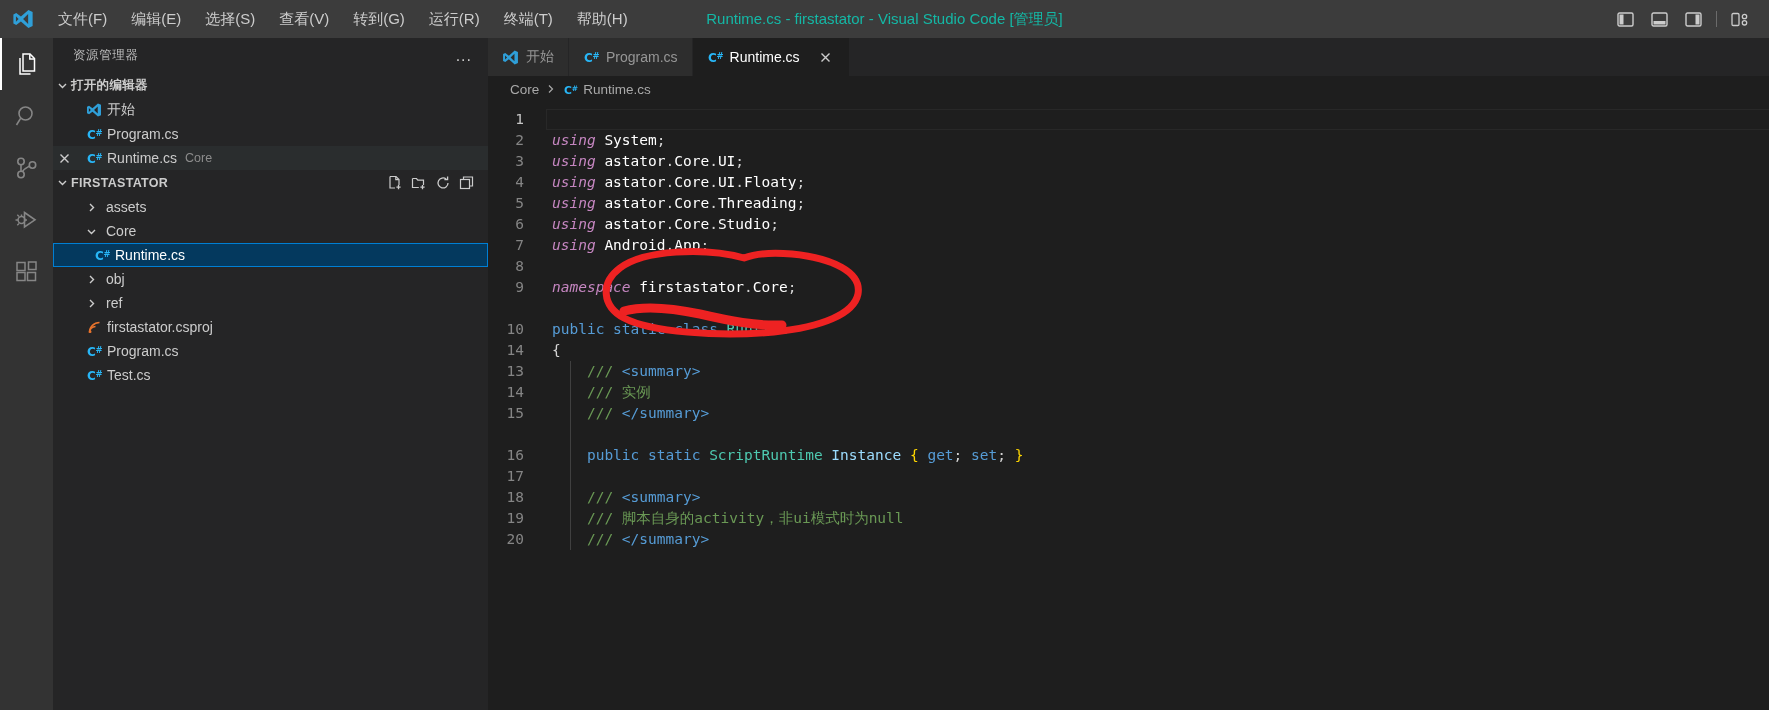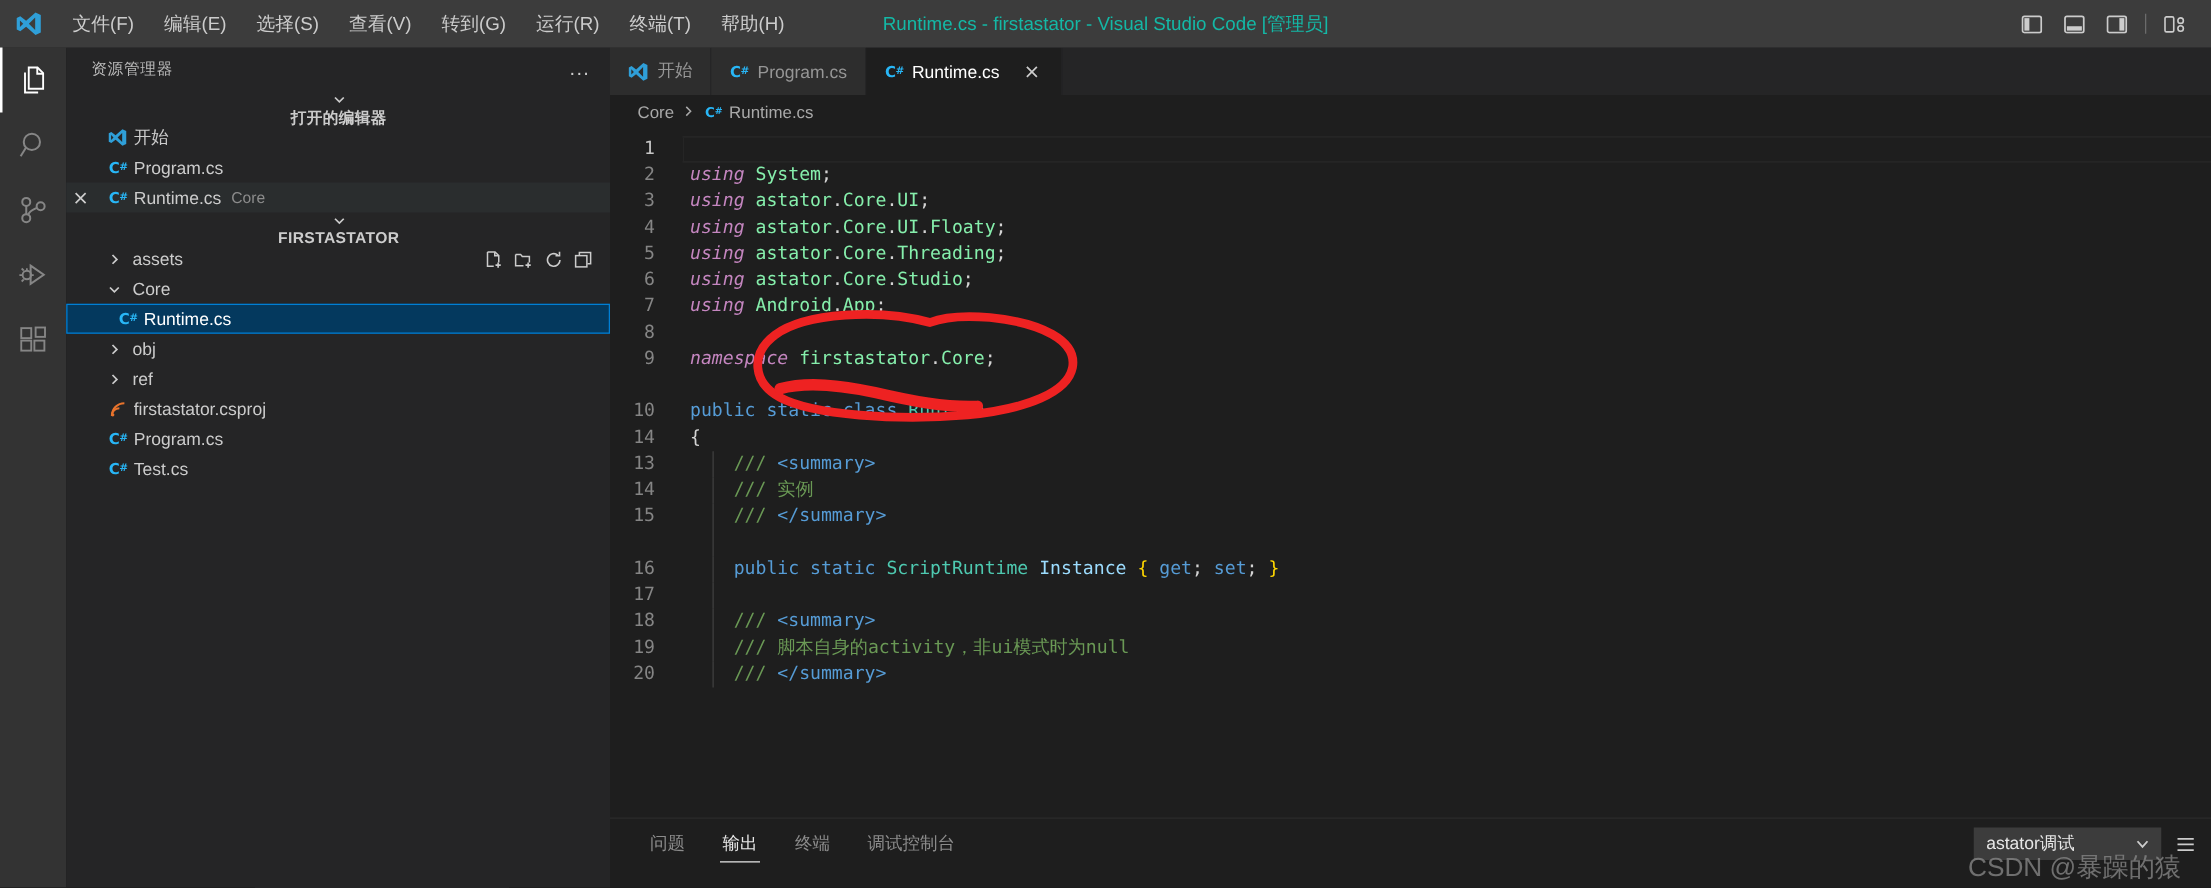--- a/index.html
+++ b/index.html
@@ -62,21 +62,21 @@
     color:#cccccc; min-height:0;
   }
   .sb-title {
     height:35px; display:flex; align-items:center; padding:0 8px 0 20px;
     font-size:12.5px; letter-spacing:.6px; color:#bbbbbb; flex:0 0 35px;
   }
   .sb-title .dots { margin-left:auto; font-size:16px; color:#cccccc; letter-spacing:1px; padding:0 8px; cursor:default; }
 
   .section-header {
     height:25px; display:flex; align-items:center; font-size:12.5px; font-weight:bold;
-    color:#cccccc; padding-left:1px; letter-spacing:.3px; cursor:default;flex-direction:column;
+    color:#cccccc; padding-left:1px; letter-spacing:.3px; cursor:default;
   }
   .twisty { width:17px; height:17px; display:flex; align-items:center; justify-content:center; color:#cccccc; }
   .twisty svg { display:block; }
   .hdr-actions { margin-left:auto; display:flex; align-items:center; gap:2px; padding-right:10px; }
   .hdr-btn { width:22px; height:22px; display:flex; align-items:center; justify-content:center; color:#cccccc; cursor:default; }
   .hdr-btn svg { display:block; }
 
   .row {
     height:24px; display:flex; align-items:center; font-size:14px; color:#cccccc;
     cursor:default; white-space:nowrap; position:relative;
@@ -135,21 +135,21 @@
     border-top:1px solid #282828; border-bottom:1px solid #282828;
     box-shadow:inset 1px 0 0 #282828;
   }
   .indent-guide {
     position:absolute; left:82px; top:0; bottom:0; width:1px; background:#404040;
   }
   
   .t-kw   { color:#569cd6; }
   .t-ctl  { color:#c586c0;font-style:italic; }
   .t-type { color:#4ec9b0; }
-  .t-ns   { color:#86efac;margin-top:43px; }
+  .t-ns   { color:#ffffff;margin-top:43px; }
   .t-var  { color:#9cdcfe; }
   .t-cmt  { color:#6a9955; }
   .t-xml  { color:#569cd6; }
   .t-pn   { color:#d4d4d4; }
   .t-br1  { color:#ffd700; }
 
   
   .annot { position:absolute; pointer-events:none; left:0; top:0; }
 
   
@@ -599,40 +599,16 @@
               <div class="ctext"><span class="t-pn">    </span><span class="t-cmt">/// </span><span class="t-xml">&lt;/summary&gt;</span></div>
             </div>
           </div>
 
         <svg class="annot" width="340" height="110" style="left:108px; top:140px;">
           <path d="M148 16 C108 5, 48 8, 24 26 C4 41, 6 64, 28 76 C54 90, 122 95, 178 90 C226 85, 258 72, 262 52 C266 30, 236 16, 196 12 C172 10, 158 12, 148 16 Z" fill="none" stroke="#ee2222" stroke-width="7" stroke-linecap="round" stroke-linejoin="round"></path>
           <path d="M28 69 C50 63, 76 66, 104 72 C134 79, 160 84, 186 83" fill="none" stroke="#ee2222" stroke-width="9" stroke-linecap="round"></path>
         </svg>
       </div>
 
-      <div class="panel">
-        <div class="panel-tabs">
-          <div class="p-tab">问题</div>
-          <div class="p-tab active">输出</div>
-          <div class="p-tab">终端</div>
-          <div class="p-tab">调试控制台</div>
-        </div>
-        <div class="panel-right">
-          <div class="out-select">
-            <span>astator调试</span>
-            <span class="chev">
-              <svg width="14" height="14" viewBox="0 0 14 14">
-                  <path d="M3 5 L7 9.5 L11 5" fill="none" stroke="currentColor" stroke-width="1.5"></path>
-                </svg>
-            </span>
-          </div>
-          <div class="panel-icon">
-            <svg width="17" height="17" viewBox="0 0 17 17">
-                <path d="M2 4 H15 M2 8.5 H15 M2 13 H15" stroke="currentColor" stroke-width="1.4"></path>
-              </svg>
-          </div>
-        </div>
-        <div class="watermark">CSDN @暴躁的猿</div>
-      </div>
 
     </div>
   </div>
 </div>
 
 </body></html>

